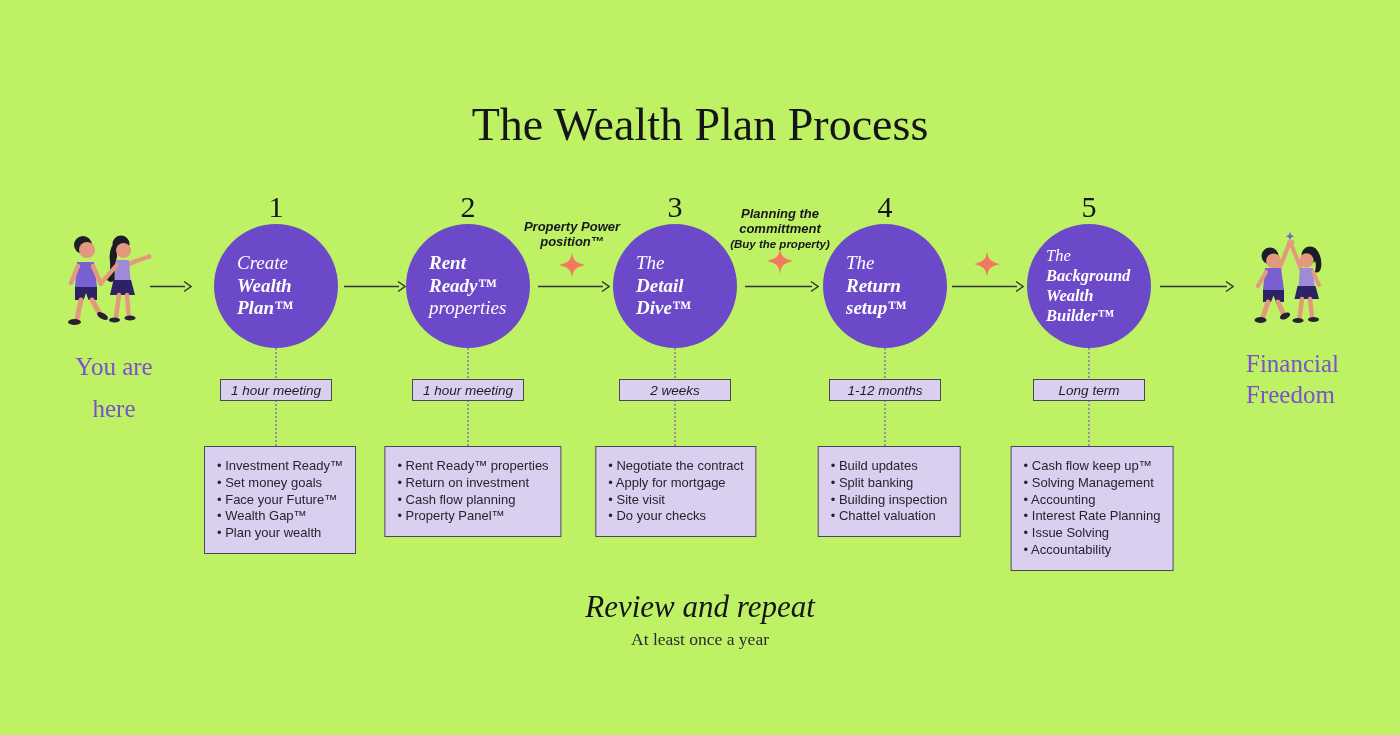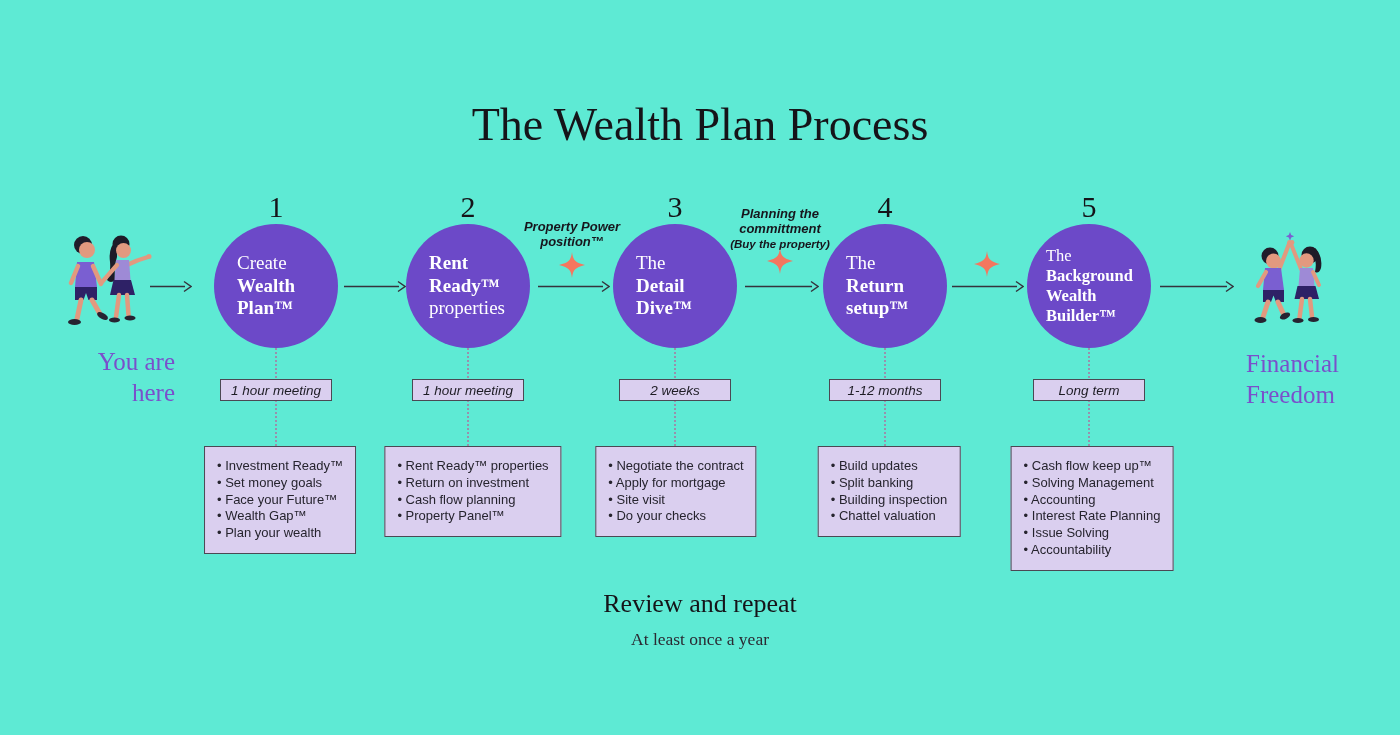--- a/index.html
+++ b/index.html
@@ -1,27 +1,27 @@
 <!DOCTYPE html>
 <html><head>
 <meta charset="utf-8">
 <style>
   html,body{margin:0;padding:0;background:#EFECF7;}
-  .canvas{position:relative;width:1400px;height:735px;background:#5eead4;overflow:hidden;
+  .canvas{position:relative;width:1400px;height:735px;background:#bef264;overflow:hidden;
           font-family:"Liberation Sans",sans-serif;color:#1A1920;}
   .serif{font-family:"Liberation Serif","DejaVu Serif",serif;}
 
   .title{position:absolute;left:0;right:0;top:98px;text-align:center;
          font-family:"Liberation Serif","DejaVu Serif",serif;font-size:46px;font-weight:400;color:#151419;}
 
   .step-number{position:absolute;top:190px;width:124px;text-align:center;
                font-family:"Liberation Serif",serif;font-size:30px;color:#151419;}
   .circle{position:absolute;top:224px;width:124px;height:124px;border-radius:50%;
           background:#6C49C8;color:#FFFFFF;display:flex;align-items:center;}
-  .circle-text{padding-left:23px;font-family:"Liberation Serif",serif;font-size:19px;line-height:1.2;}
+  .circle-text{padding-left:23px;font-family:"Liberation Serif",serif;font-size:19px;line-height:1.2;font-style:italic;}
   .circle-text.small{font-size:16.5px;padding-left:19px;line-height:1.22;}
   .circle-text .line{display:block;}
   .circle-text .bold{font-weight:700;}
 
   .dotline{position:absolute;top:348px;height:98px;width:0;border-left:2px dotted #9890AC;}
 
   .badge{position:absolute;top:379px;width:112px;height:22px;box-sizing:border-box;
          background:#DACFEF;border:1.5px solid #4B4853;display:flex;align-items:center;justify-content:center;
          font-style:italic;font-size:13.5px;color:#1D1C24;}
 
@@ -32,28 +32,28 @@
   .panel li::before{content:"• ";}
 
   .arrow{position:absolute;top:280px;}
 
   .trans-label{position:absolute;width:170px;text-align:center;font-size:13px;font-weight:700;
                font-style:italic;line-height:15px;color:#17161D;}
   .trans-label .tl-line{display:block;}
   .trans-label .tl-sub{display:block;font-size:11.5px;margin-top:1px;}
   .spark{position:absolute;}
 
-  .start-label{position:absolute;left:53px;top:346px;width:122px;text-align:right;
-               font-family:"Liberation Serif",serif;font-size:25px;line-height:31px;color:#7A50CB;}
+  .start-label{position:absolute;left:53px;top:346px;width:122px;text-align:center;
+               font-family:"Liberation Serif",serif;font-size:25px;line-height:42px;color:#7A50CB;}
   .end-label{position:absolute;left:1246px;top:348px;width:120px;text-align:left;
              font-family:"Liberation Serif",serif;font-size:25px;line-height:31px;color:#7A50CB;}
   .illo{position:absolute;top:232px;}
 
   .footer-title{position:absolute;left:0;right:0;top:589px;text-align:center;
-                font-family:"Liberation Serif",serif;font-size:26px;color:#151419;}
+                font-family:"Liberation Serif",serif;font-size:31px;color:#151419;font-style:italic;}
   .footer-sub{position:absolute;left:0;right:0;top:629px;text-align:center;font-size:17.5px;color:#2B2A33;font-family:Liberation Serif, serif;}
 </style>
 </head>
 <body>
 
 <div class="canvas">
 
   <div class="title">The Wealth Plan Process</div>
 
   <svg class="illo" style="left:57px;" width="95" height="98" viewBox="0 0 95 98">

